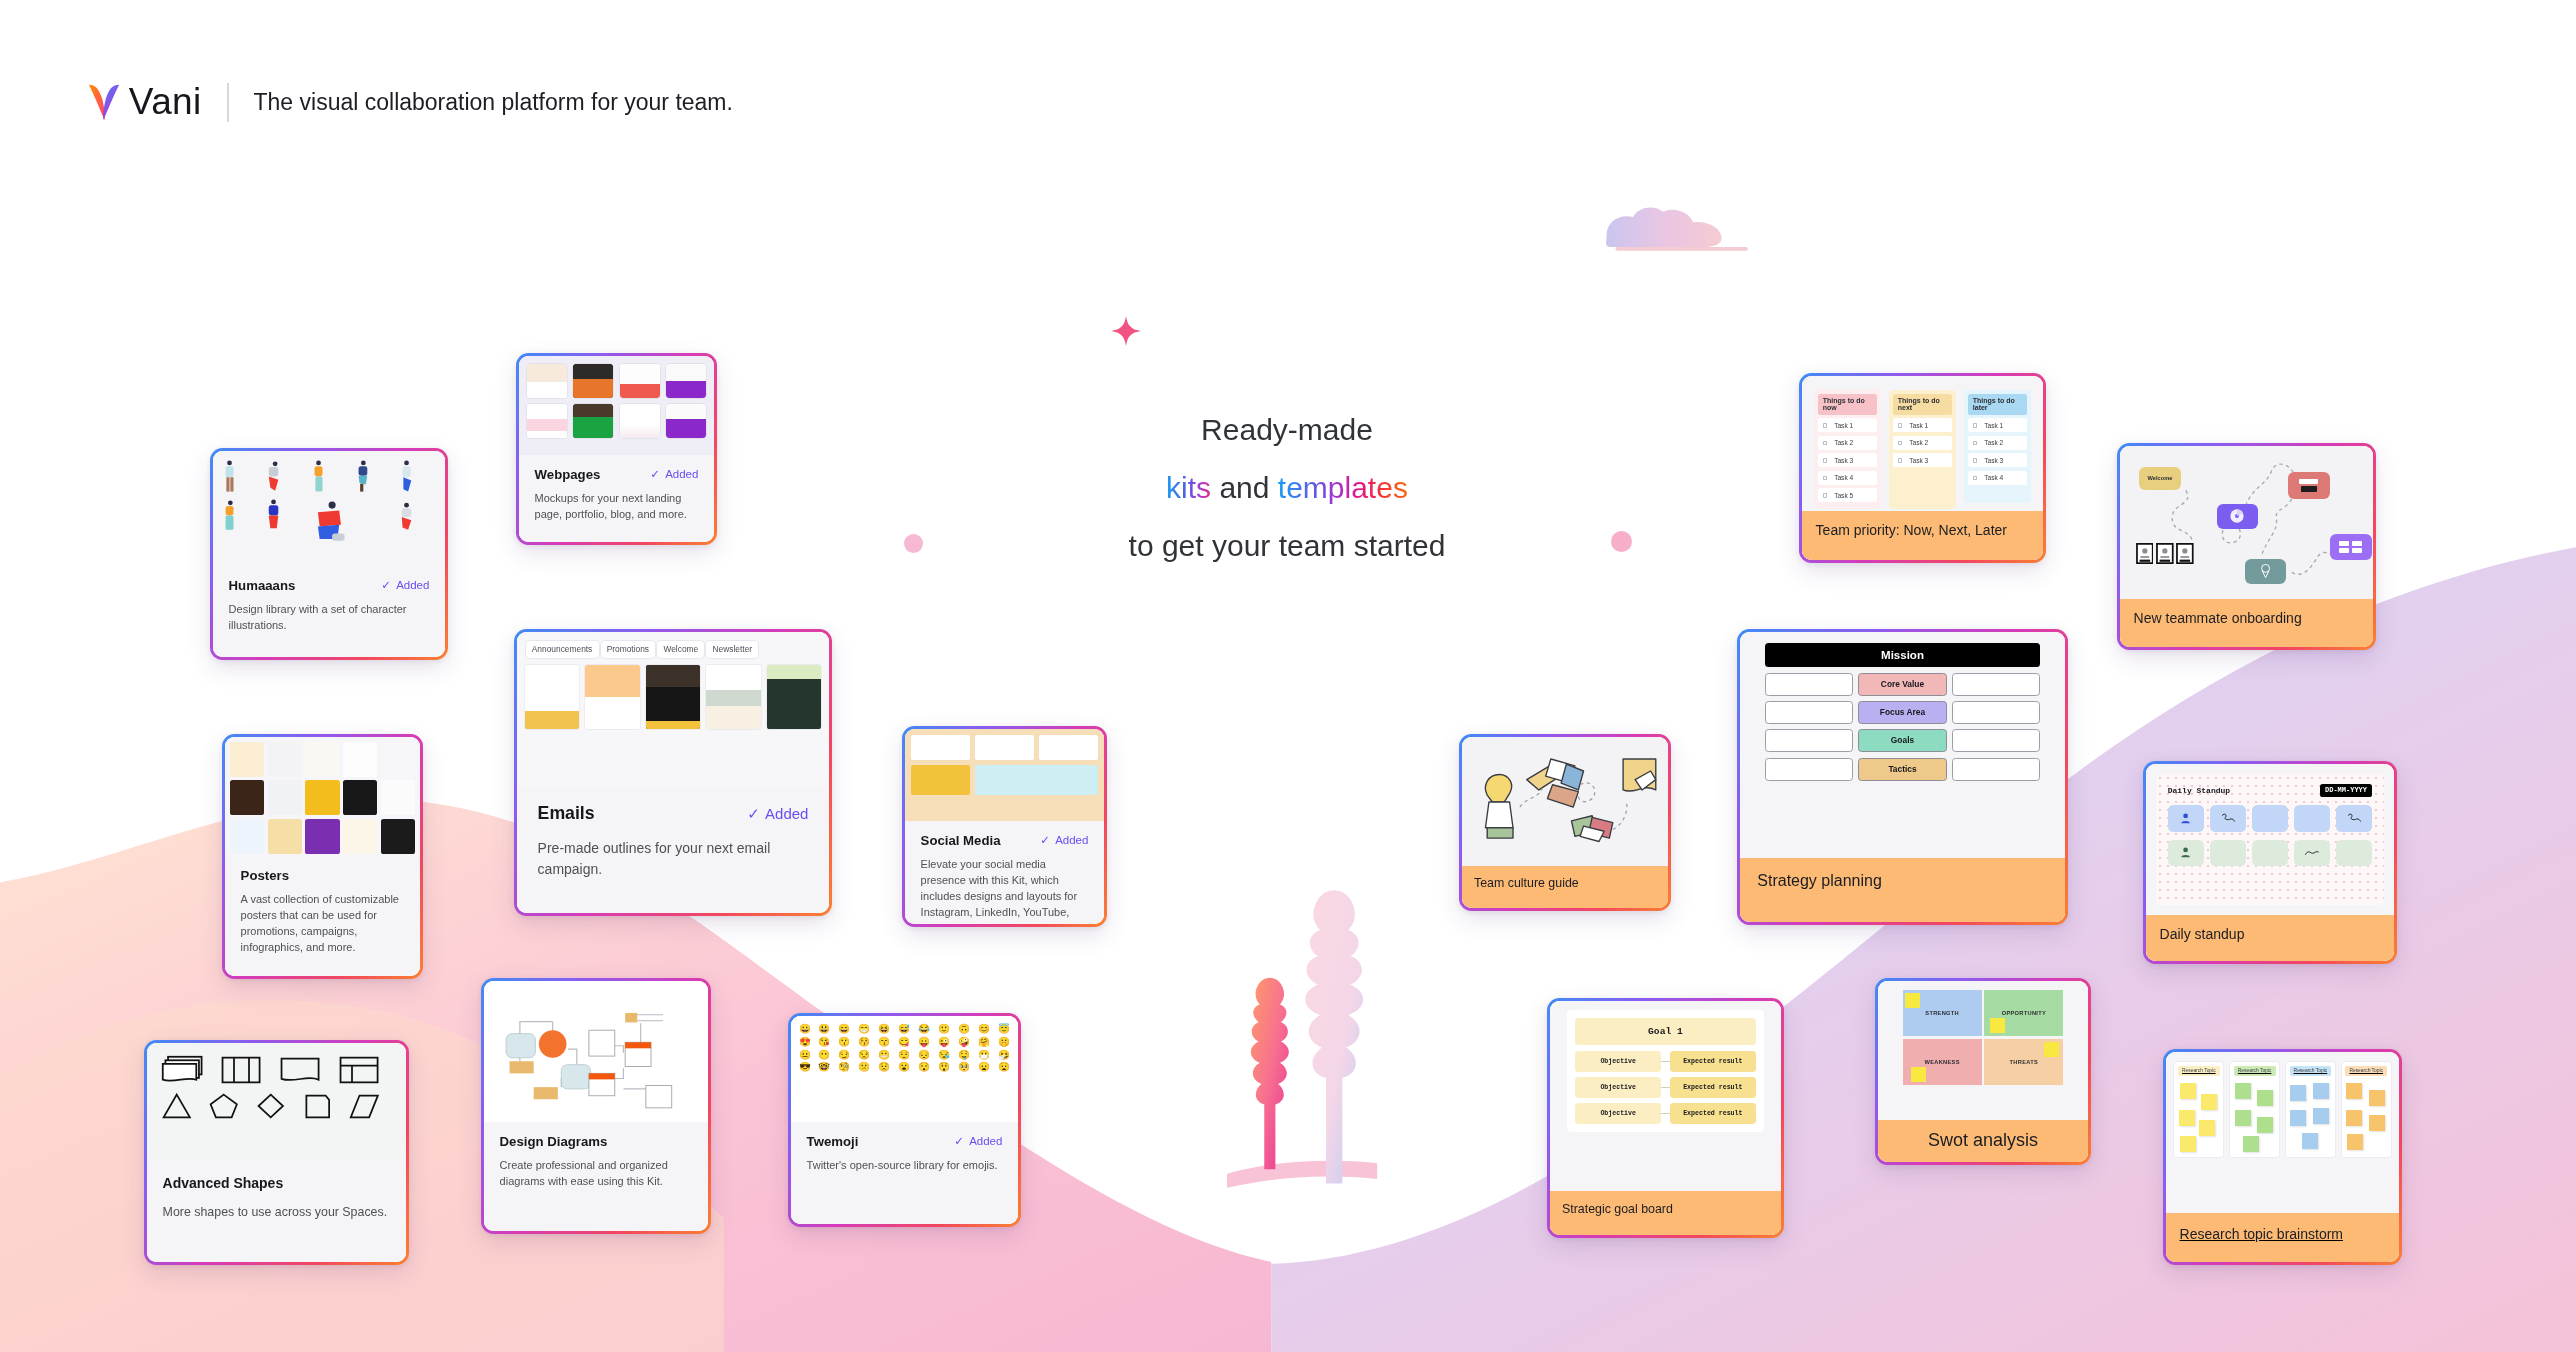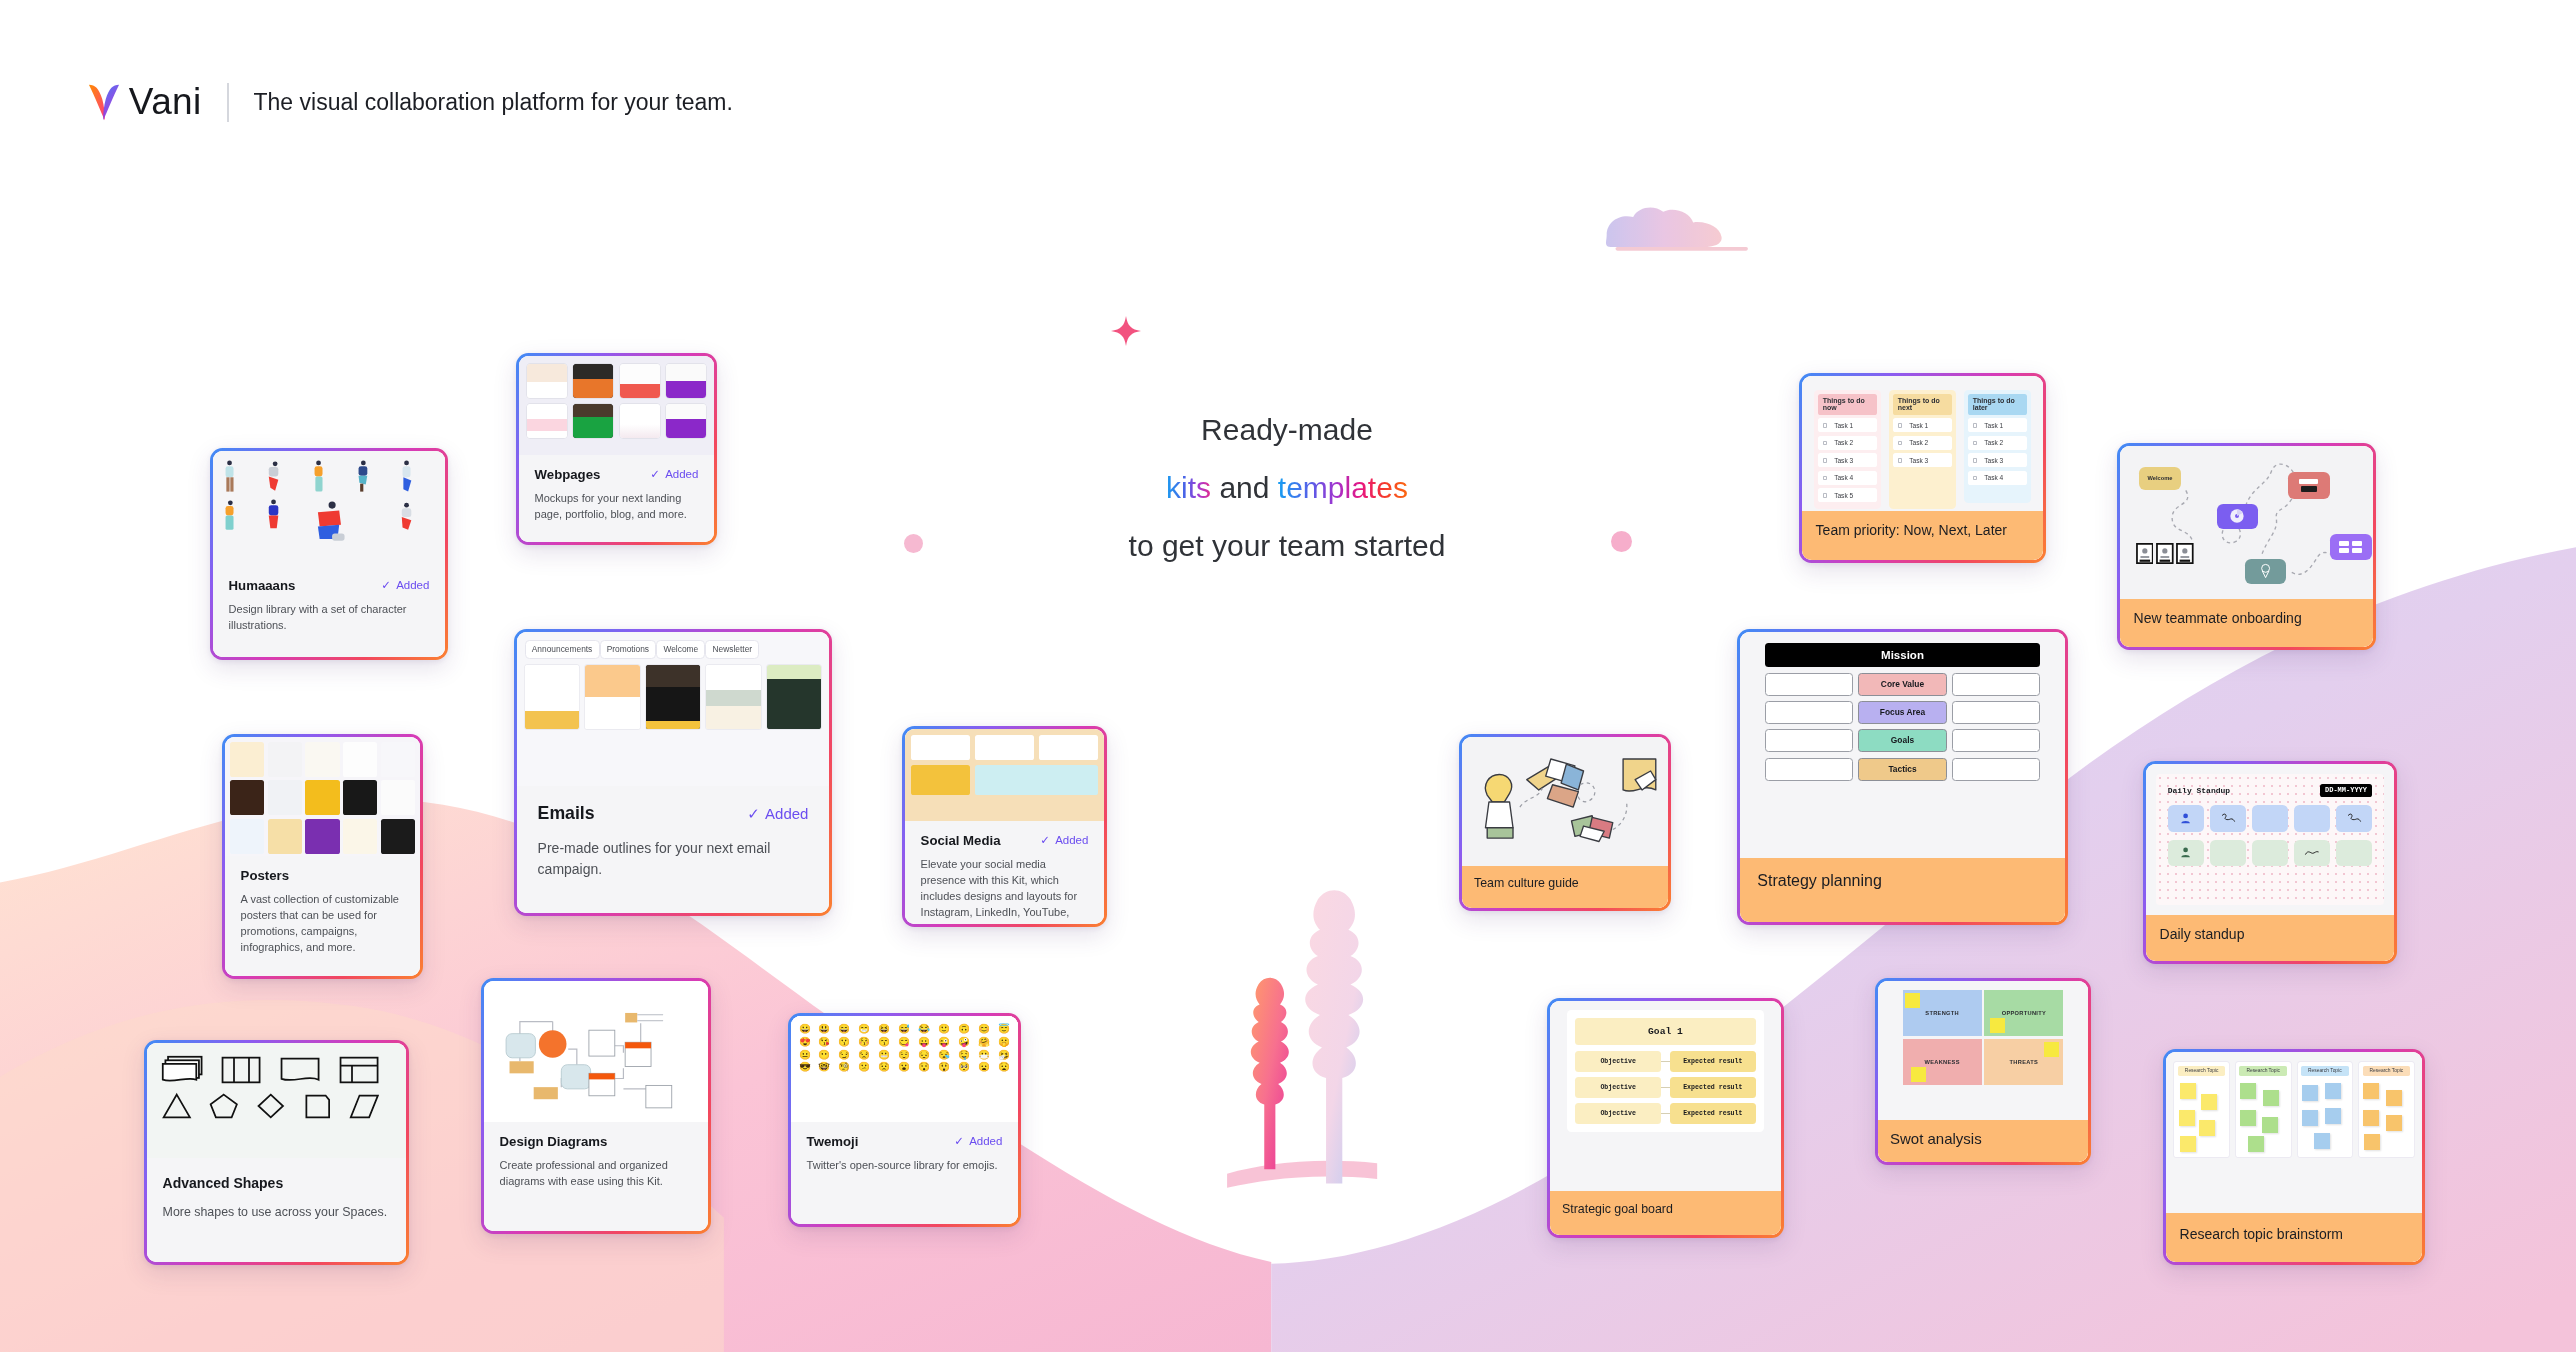--- a/index.html
+++ b/index.html
@@ -917,26 +917,26 @@
             <span class="sw-lbl">WEAKNESS</span>
             <div class="sw-note" style="left:8px; bottom:2.6px;"></div>
           </div>
           <div class="sw-q" style="background:#f7cfa4;">
             <span class="sw-lbl">THREATS</span>
             <div class="sw-note" style="right:4.4px; top:3.5px;"></div>
           </div>
         </div>
       </div>
       <div class="card-body white" style="flex:0 0 42px; padding:9.7px 12.4px;">
-        <div class="card-title" style="font-size:15px;">Swot analysis</div>
-      </div>
-    </div>
-  </div>
-
-  <div class="card tpl" style="left:2163px; top:1049px; width:262px; height:216px;">
+        <div class="card-title" style="font-size:18px;text-align:center;">Swot analysis</div>
+      </div>
+    </div>
+  </div>
+
+  <div class="card tpl" style="left:2163px; top:1049px; width:239px; height:216px;text-decoration:underline;">
     <div class="card-inner">
       <div class="card-preview" style="flex:1 1 auto; background:#f5f5f7;">
         <div class="rb">
           <div class="rb-col">
             <div class="rb-hd" style="background:#fbeec2;">Research Topic</div>
             <div class="rb-note" style="background:#fbe96b; left:5.3px; top:21px;"></div>
             <div class="rb-note" style="background:#fbe96b; left:26.5px; top:32px;"></div>
             <div class="rb-note" style="background:#fbe96b; left:4.4px; top:48px;"></div>
             <div class="rb-note" style="background:#fbe96b; left:25px; top:58px;"></div>
             <div class="rb-note" style="background:#fbe96b; left:5.3px; top:74px;"></div>

